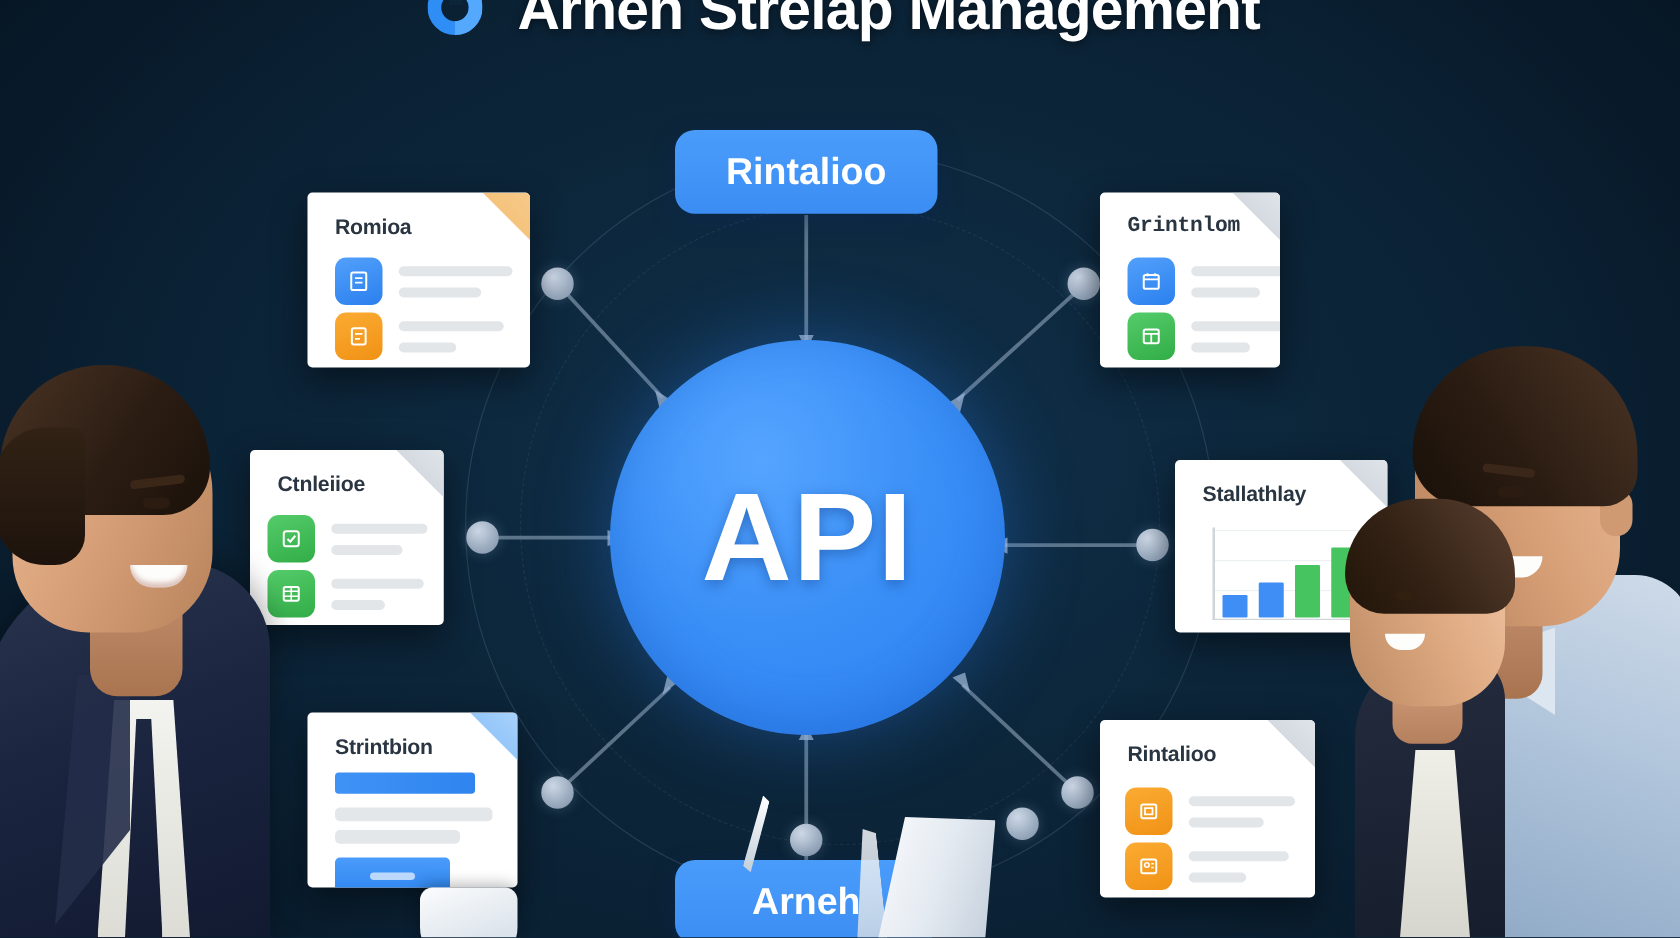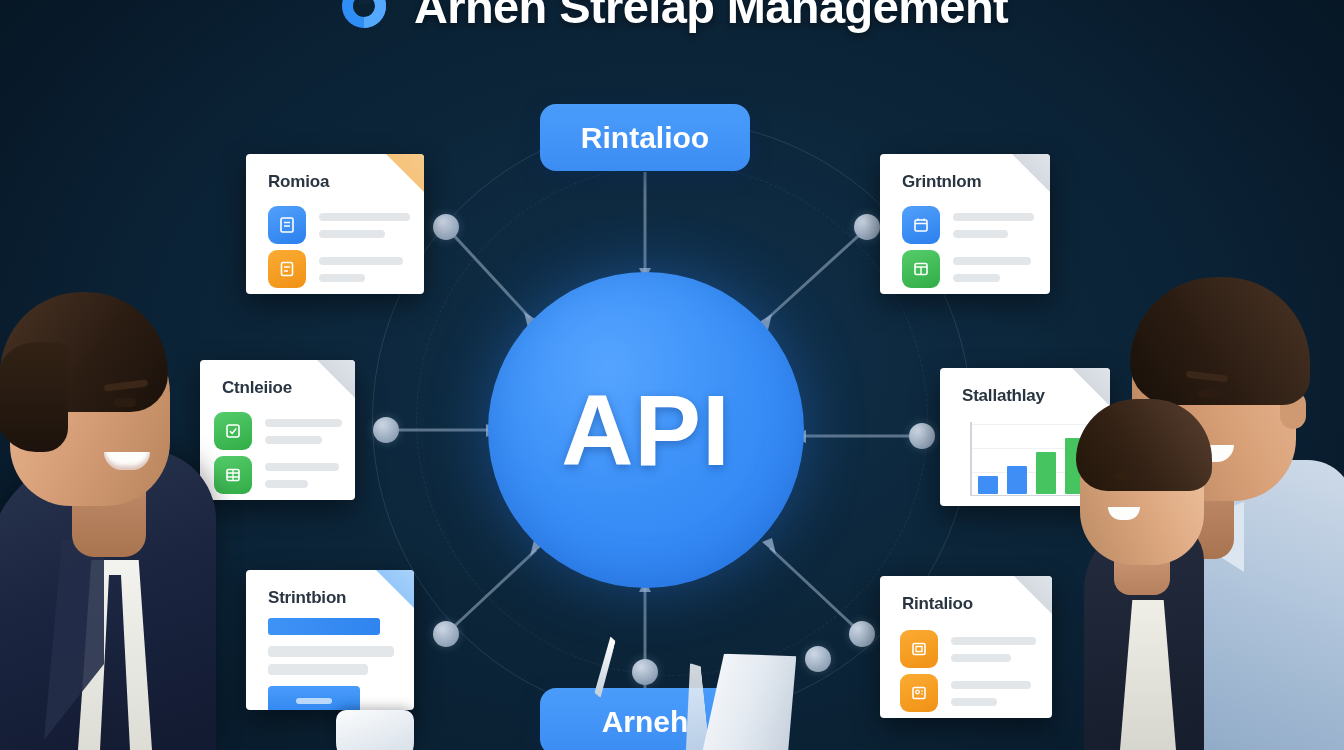--- a/index.html
+++ b/index.html
@@ -399,21 +399,21 @@
             <line x1="6" y1="11" x2="10" y2="11" stroke="#fff" stroke-width="1.4"></line>
           </svg>
       </div>
       <div class="lines" style="flex:1">
         <div class="ln" style="width:92%"></div>
         <div class="ln" style="width:50%"></div>
       </div>
     </div>
   </div>
 
-  <div class="card" style="left:880px; top:154px; width:170px; height:140px;">
+  <div class="card" style="left:880px; top:154px; width:144px; height:140px;font-family:Liberation Mono, monospace;">
     <div class="fold gray"></div>
     <div class="card-title">Grintnlom</div>
     <div class="row" style="left:22px; top:52px; width:132px;">
       <div class="ico blue">
         <svg width="18" height="18" viewBox="0 0 18 18">
             <rect x="3" y="4" width="12" height="11" rx="1.5" fill="none" stroke="#fff" stroke-width="1.6"></rect>
             <line x1="3" y1="7.5" x2="15" y2="7.5" stroke="#fff" stroke-width="1.4"></line>
             <line x1="6" y1="2.5" x2="6" y2="5" stroke="#fff" stroke-width="1.5"></line>
             <line x1="12" y1="2.5" x2="12" y2="5" stroke="#fff" stroke-width="1.5"></line>
           </svg>

